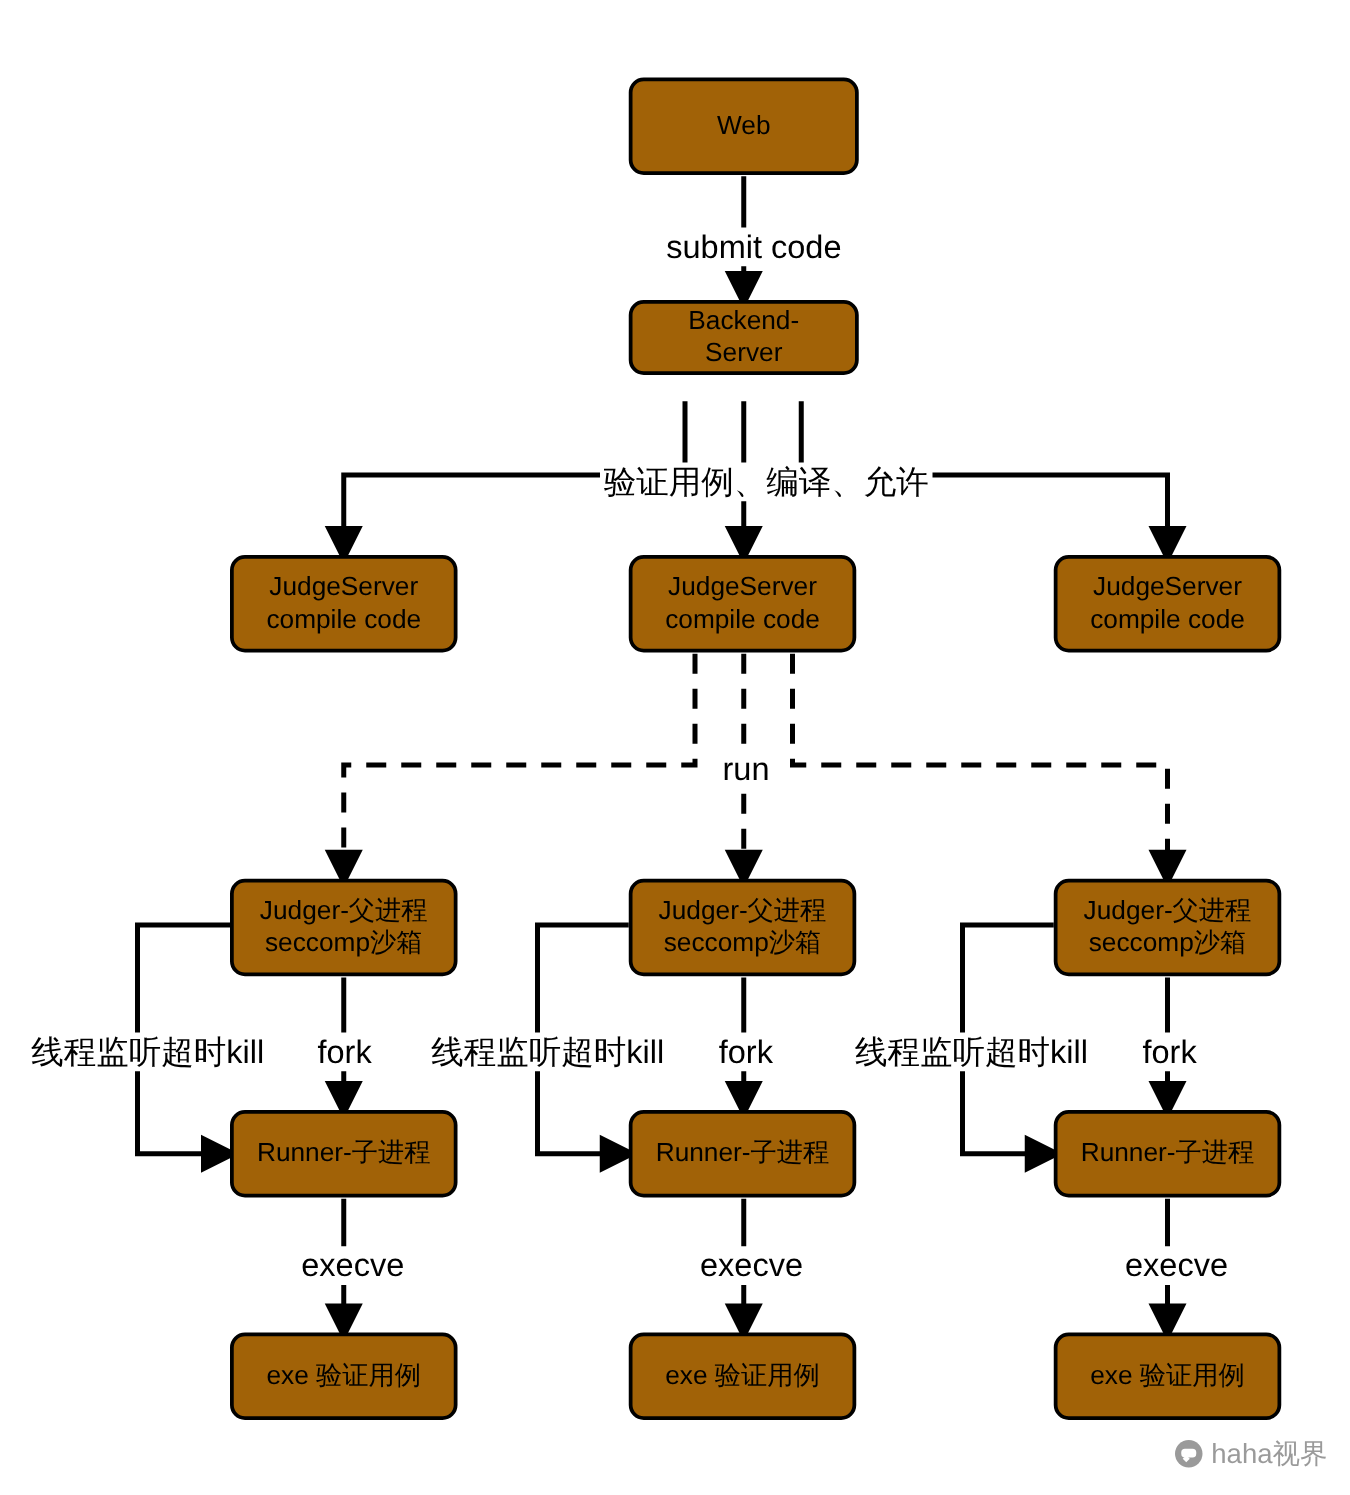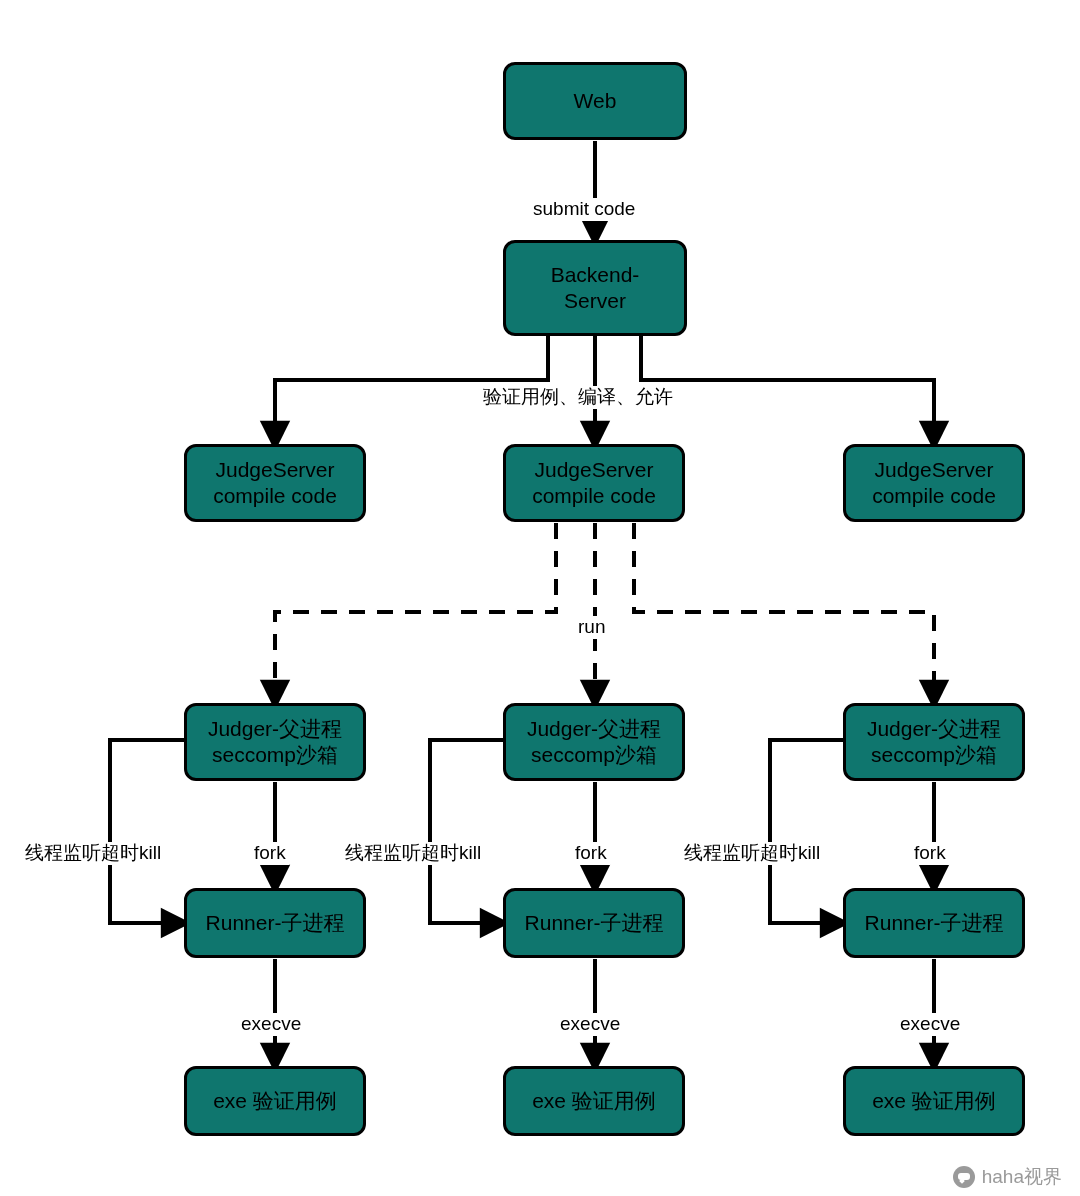--- a/index.html
+++ b/index.html
@@ -22,54 +22,53 @@
     left: 0;
     top: 0;
     width: 1080px;
     height: 1196px;
   }
   .node {
     position: absolute;
     box-sizing: border-box;
     border: 3px solid #000000;
     border-radius: 12px;
-    background: #0f766e;
+    background: #a16207;
     display: flex;
     align-items: center;
     justify-content: center;
     text-align: center;
     color: #000000;
     font-size: 21px;
     line-height: 1.25;
     z-index: 2;
   }
   .node .lines {
     padding: 0 6px;
     white-space: pre-line;
   }
   .edge-label {
     position: absolute;
     color: #000000;
-    font-size: 19px;
+    font-size: 26px;
     line-height: 1.2;
     white-space: nowrap;
     background: #ffffff;
     padding: 0 3px;
     z-index: 3;
-    margin-top: 16px;
   }
   .wm {
     position: absolute;
     right: 18px;
-    bottom: 6px;
+    bottom: 18px;
     display: flex;
     align-items: center;
     gap: 7px;
     color: #9a9a9a;
-    font-size: 19px;
+    font-size: 22px;
     z-index: 4;
   }
   .wm-icon {
     width: 22px;
     height: 22px;
     border-radius: 50%;
     background: #9a9a9a;
     position: relative;
     flex: none;
   }
@@ -125,21 +124,21 @@
     <path d="M843,740 L770,740 L770,923 L835,923" stroke="#000" stroke-width="4" fill="none" marker-end="url(#arrow)"></path>
 
     <path d="M275,959 L275,1058" stroke="#000" stroke-width="4" fill="none" marker-end="url(#arrow)"></path>
     <path d="M595,959 L595,1058" stroke="#000" stroke-width="4" fill="none" marker-end="url(#arrow)"></path>
     <path d="M934,959 L934,1058" stroke="#000" stroke-width="4" fill="none" marker-end="url(#arrow)"></path>
   </svg>
 
   <div class="node" style="left:503px;top:62px;width:184px;height:78px;">
     <span class="lines">Web</span>
   </div>
-  <div class="node" style="left:503px;top:240px;width:184px;height:96px;">
+  <div class="node" style="left:503px;top:240px;width:184px;height:60px;">
     <span class="lines">Backend-
 Server</span>
   </div>
 
   <div class="node" style="left:184px;top:444px;width:182px;height:78px;">
     <span class="lines">JudgeServer
 compile code</span>
   </div>
   <div class="node" style="left:503px;top:444px;width:182px;height:78px;">
     <span class="lines">JudgeServer

